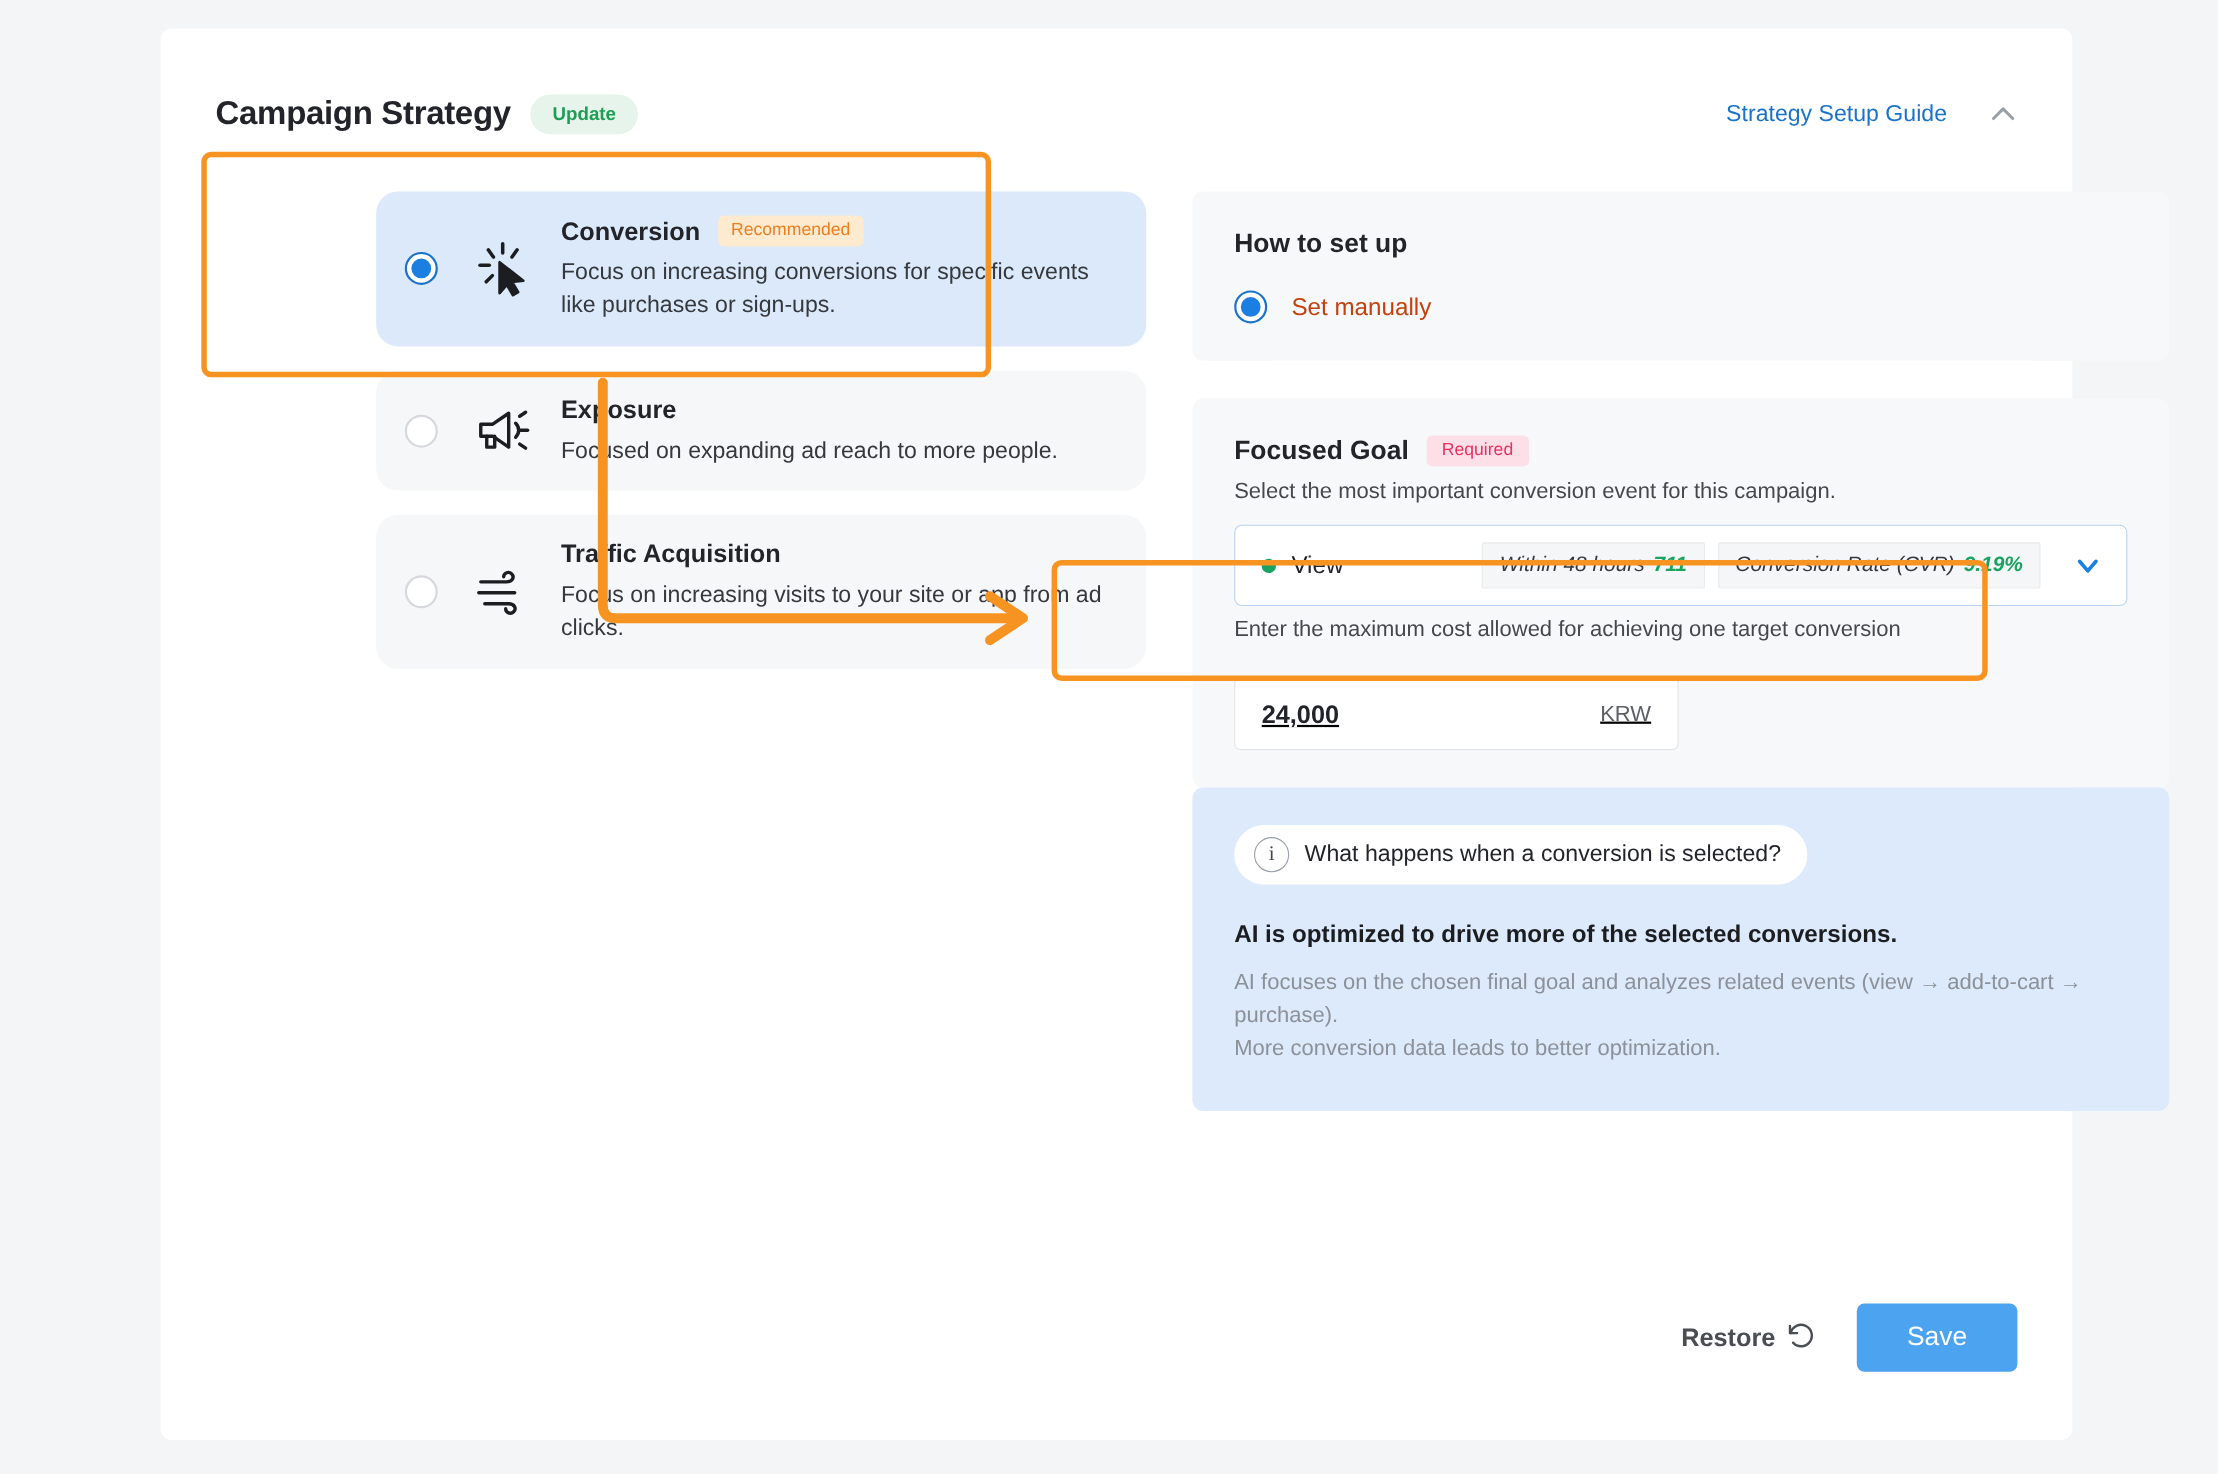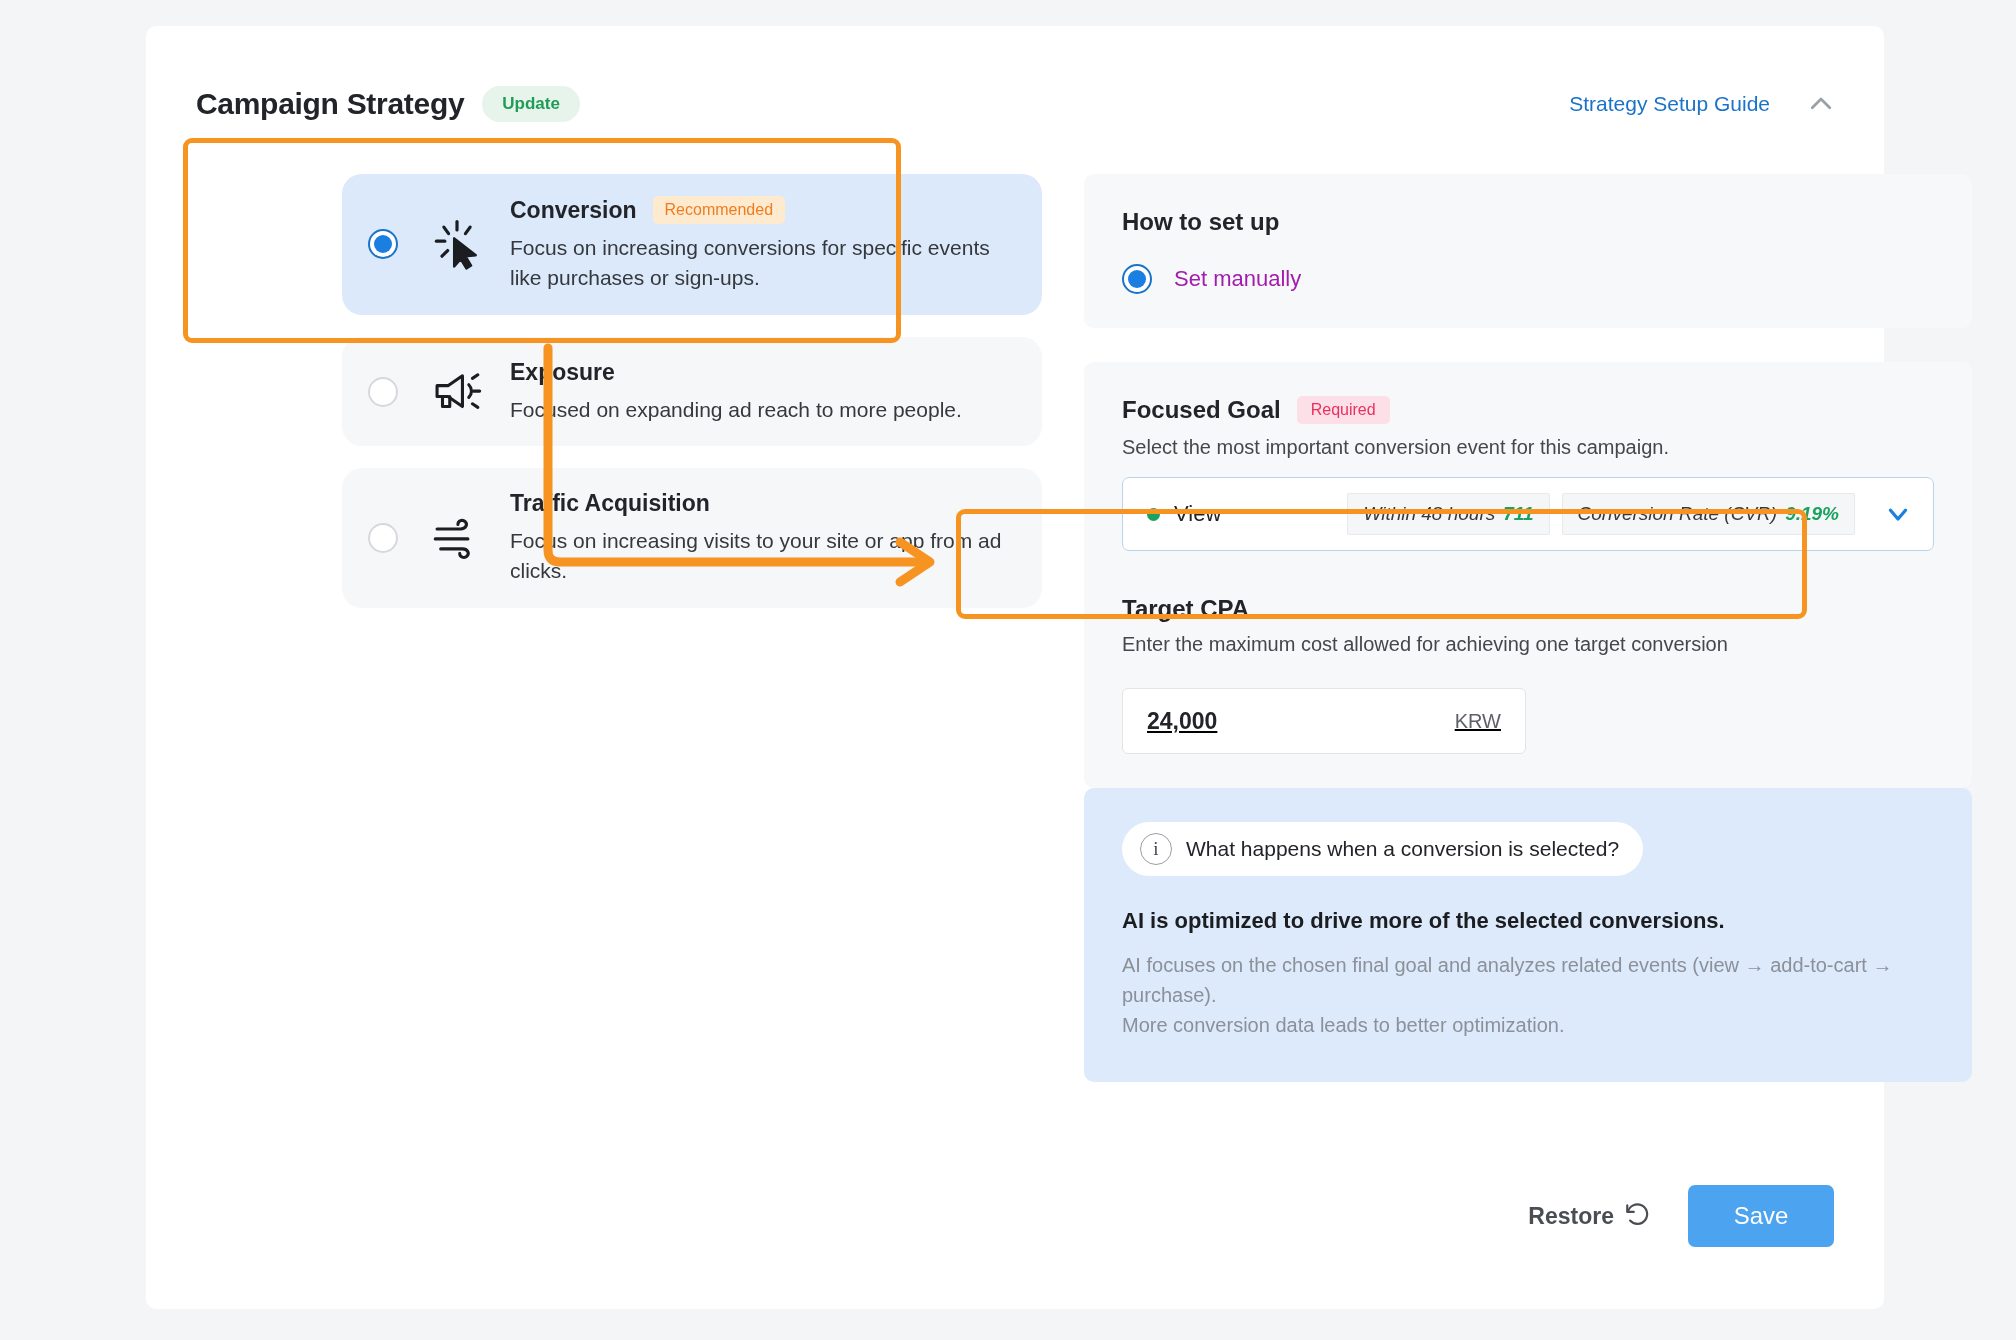--- a/index.html
+++ b/index.html
@@ -99,21 +99,21 @@
   .right-col { position: absolute; left: 938px; top: 148px; width: 888px; }
 
   .panel { background: #f7f8f9; border-radius: 10px; padding: 34px 38px; }
   .panel + .panel { margin-top: 34px; }
   .panel-title { font-size: 24px; font-weight: bold; color: #222429; }
 
   .radio-row { display: flex; align-items: center; cursor: pointer; }
   .radio-row + .radio-row { margin-top: 22px; }
   .radio-row .radio { margin-right: 22px; }
   .rr-label { font-size: 22px; color: #9a9da3; }
-  .rr-label.active { color: #a21caf; }
+  .rr-label.active { color: #c2410c; }
   .setup-options { margin-top: 28px; }
 
   .goal-head { display: flex; align-items: center; }
   .badge-req {
     margin-left: 16px;
     background: #fddfe8; color: #e8315f;
     font-size: 16px; padding: 5px 14px; border-radius: 5px;
     font-weight: normal;
   }
   .panel-sub {
@@ -319,21 +319,20 @@
               <span class="chip-val">9.19%</span>
             </span>
             <span class="chev-down">
               <svg viewBox="0 0 24 24" width="30" height="30" fill="none" stroke="#1a7fe0" stroke-width="2.6" stroke-linecap="round" stroke-linejoin="round">
                   <polyline points="6,9 12,16 18,9"></polyline>
                 </svg>
             </span>
           </div>
         </div>
 
-        <div class="panel-title" style="margin-top:44px;">Target CPA</div>
         <div class="cpa-sub">Enter the maximum cost allowed for achieving one target conversion</div>
         <div class="cpa-input">
           <span class="cpa-value">24,000</span>
           <span class="cpa-unit">KRW</span>
         </div>
       </div>
 
       <div class="info-panel">
         <div class="info-pill">
           <span class="i-circle">i</span>

